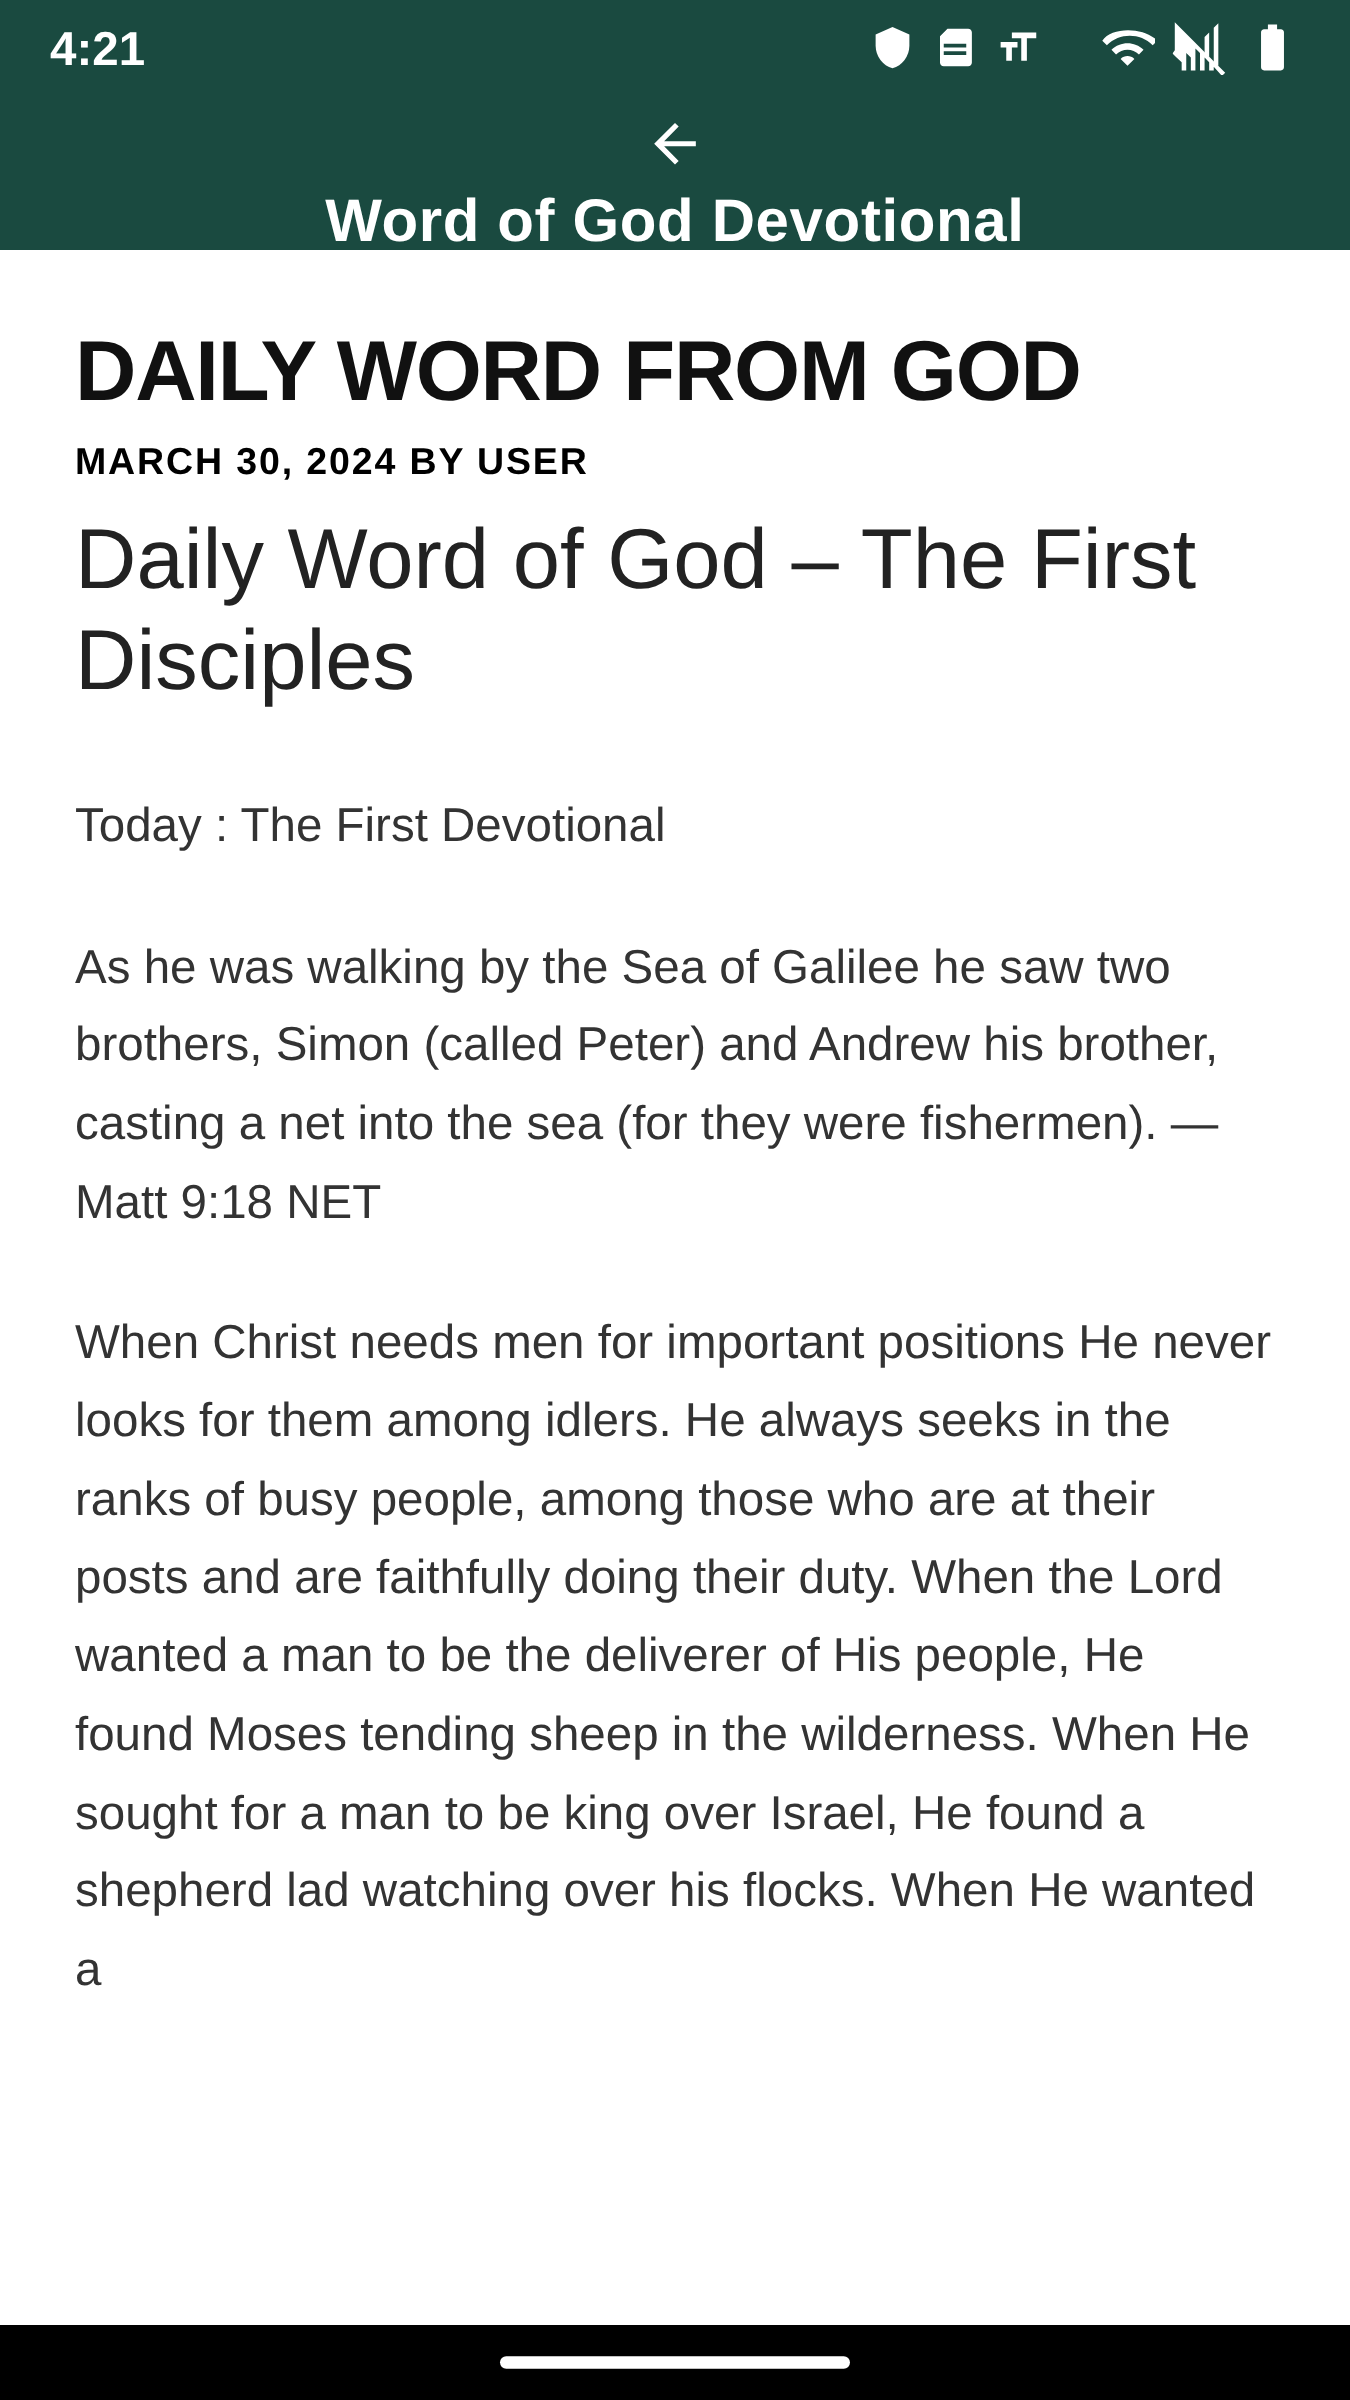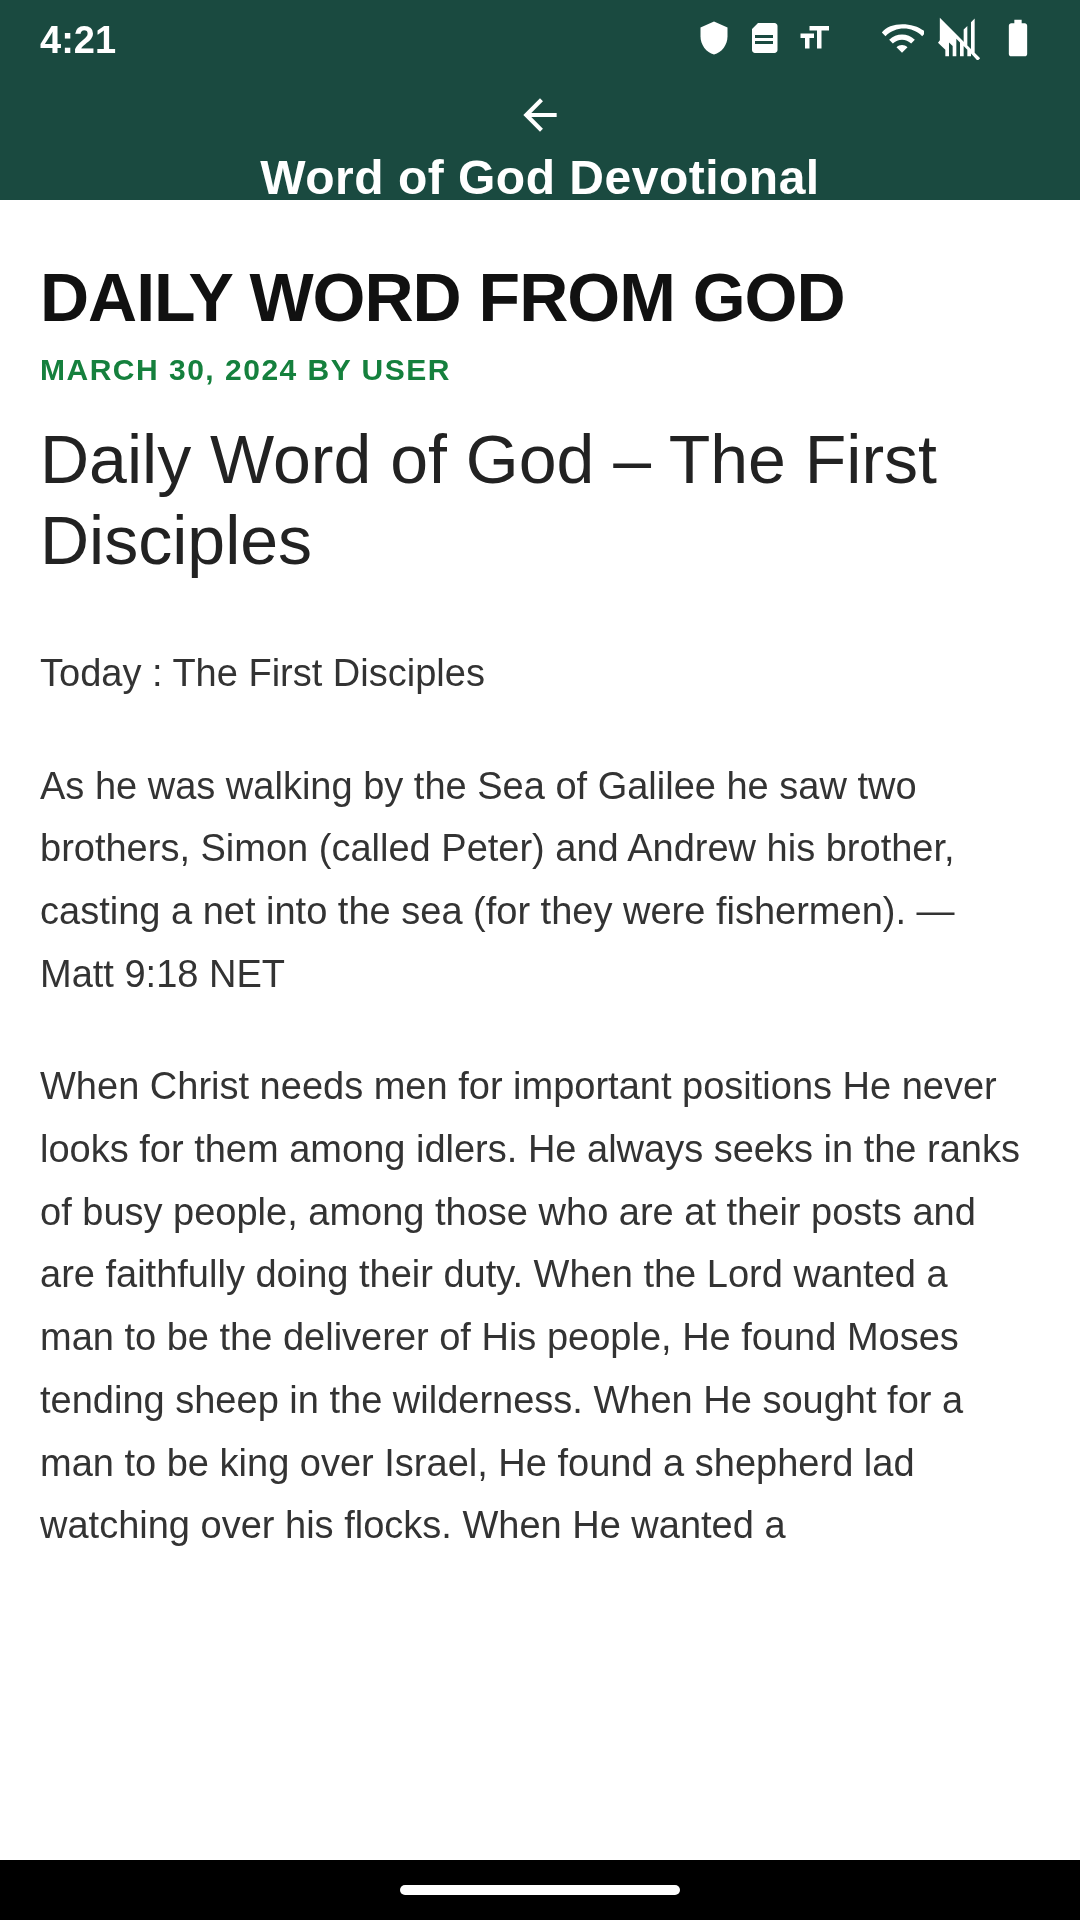--- a/index.html
+++ b/index.html
@@ -77,21 +77,21 @@
       cursor: pointer;
       padding: 10px;
       display: flex;
       align-items: center;
       justify-content: center;
     }
 
     
     .content {
       background: #ffffff;
-      padding: 60px 60px 80px 40px;
+      padding: 60px 60px 80px 60px;
     }
 
     .blog-title {
       font-size: 68px;
       font-weight: 900;
       font-family: sans-serif;
       color: #111111;
       line-height: 1.1;
       margin-bottom: 18px;
       letter-spacing: -1px;
@@ -99,26 +99,26 @@
 
     .blog-subtitle {
       font-size: 36px;
       color: #666666;
       font-family: sans-serif;
       margin-bottom: 70px;
     }
 
     .post-meta {
       font-size: 30px;
-      color: #15803d;
+      color: #000000;
       font-family: sans-serif;
       font-weight: bold;
       letter-spacing: 1.5px;
       text-transform: uppercase;
-      margin-bottom: 32px;
+      margin-bottom: 20px;
     }
 
     .post-title {
       font-size: 68px;
       font-weight: 400;
       color: #222222;
       font-family: sans-serif;
       line-height: 1.2;
       margin-bottom: 60px;
     }
@@ -221,21 +221,21 @@
 
 <div class="content">
 
   <h1 class="blog-title">DAILY WORD FROM GOD</h1>
 
   <div class="post-meta">MARCH 30, 2024 BY USER</div>
 
   <h2 class="post-title">Daily Word of God – The First Disciples</h2>
 
   <div class="post-body">
-    <p>Today : The First Disciples</p>
+    <p>Today : The First Devotional</p>
     <p>As he was walking by the Sea of Galilee he saw two brothers, Simon (called Peter) and Andrew his brother, casting a net into the sea (for they were fishermen). — Matt 9:18 NET</p>
     <p>When Christ needs men for important positions He never looks for them among idlers. He always seeks in the ranks of busy people, among those who are at their posts and are faithfully doing their duty. When the Lord wanted a man to be the deliverer of His people, He found Moses tending sheep in the wilderness. When He sought for a man to be king over Israel, He found a shepherd lad watching over his flocks. When He wanted a</p>
   </div>
 
 </div>
 
 <div class="nav-bar">
   <div class="nav-pill"></div>
 </div>
 

